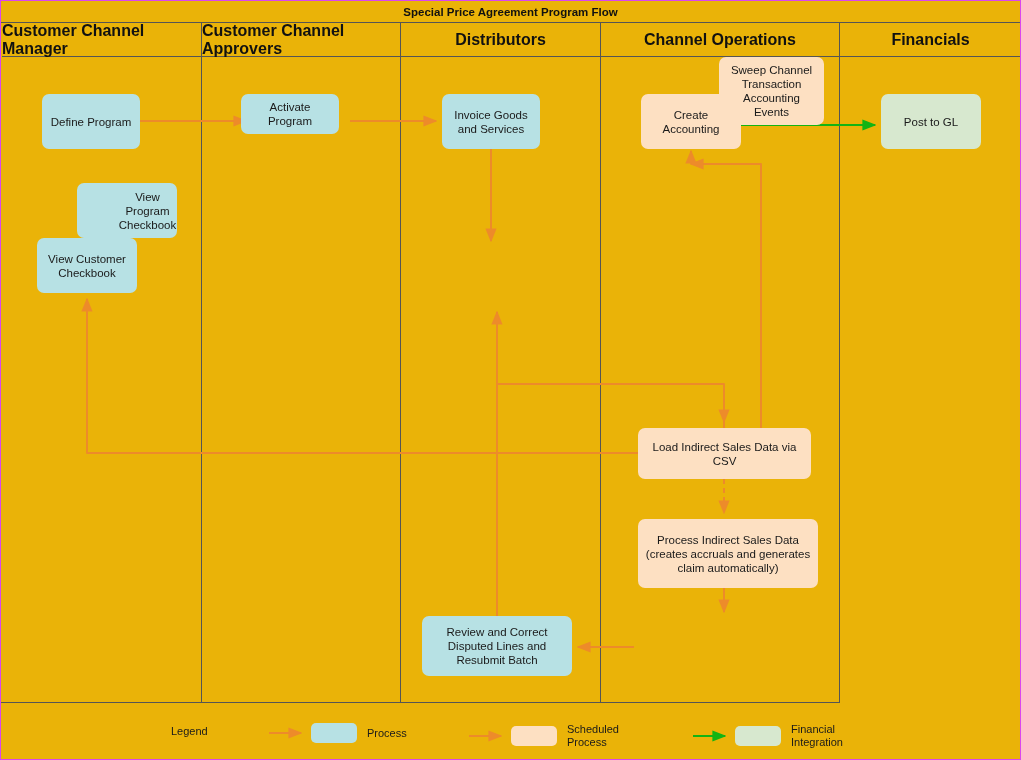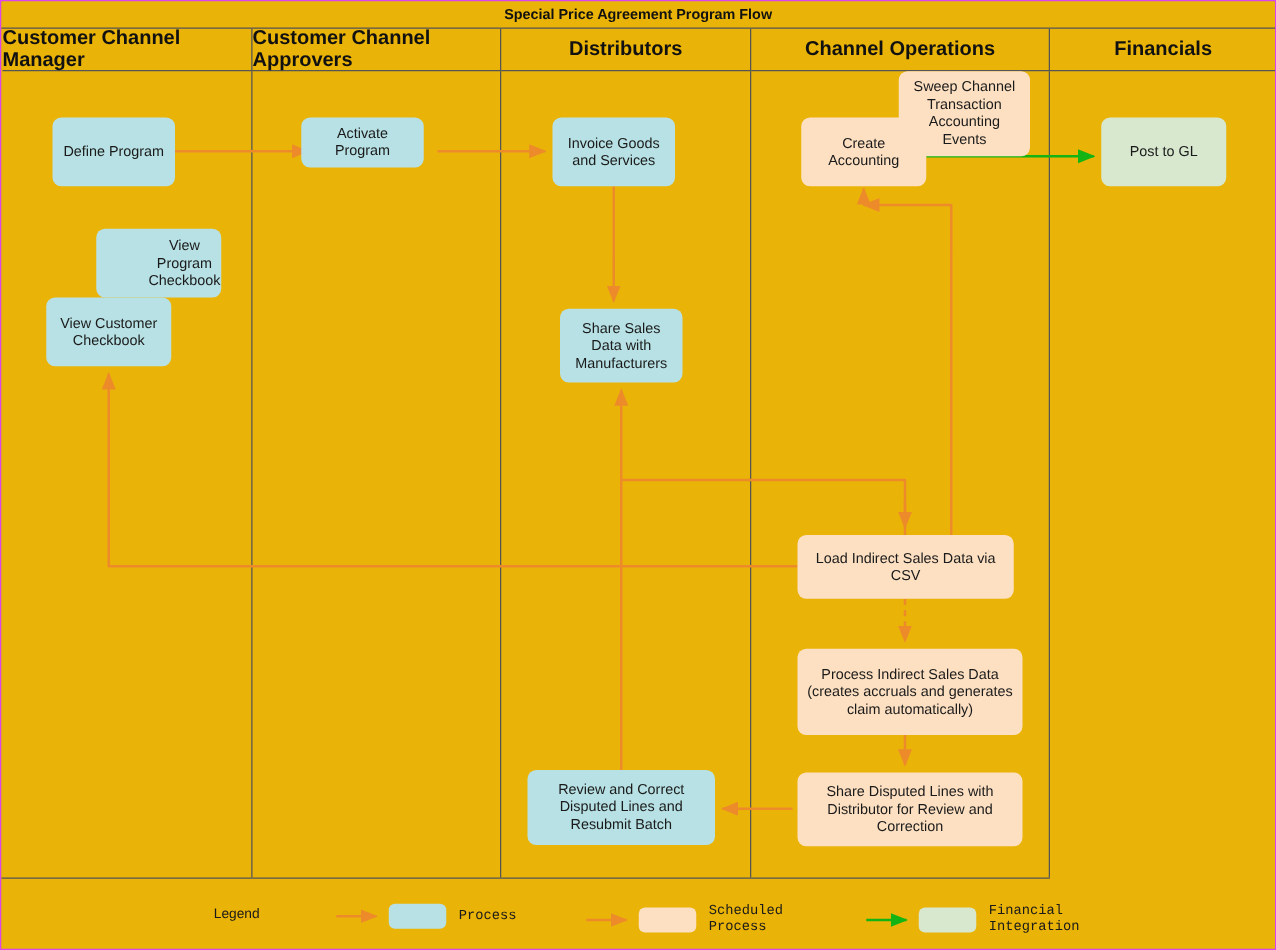--- a/index.html
+++ b/index.html
@@ -102,21 +102,20 @@
   }
   .legend-swatch {
     width: 46px;
     height: 20px;
     border-radius: 5px;
     display: inline-block;
   }
   .legend-text {
     width: 78px;
     line-height: 13px;
-    font-family: Liberation Mono, monospace;
   }
 </style>
 </head>
 <body>
 
 <div id="canvas">
 
   <div class="title-bar">Special Price Agreement Program Flow</div>
 
   <div class="lane-header" style="left:1px; width:200px;">Customer Channel Manager</div>
@@ -167,28 +166,26 @@
     <path d="M 496 615 L 496 383" stroke="#ed8b2a" stroke-width="2" fill="none"></path>
   </svg>
 
   <div class="node proc" style="left:41px; top:93px; width:98px; height:55px;">Define Program</div>
   <div class="node proc" style="left:76px; top:182px; width:100px; height:55px;padding-left:46px;">View Program Checkbook</div>
   <div class="node proc" style="left:36px; top:237px; width:100px; height:55px;">View Customer Checkbook</div>
 
   <div class="node proc" style="left:240px; top:93px; width:98px; height:40px;">Activate Program</div>
 
   <div class="node proc" style="left:441px; top:93px; width:98px; height:55px;">Invoice Goods and Services</div>
-  <div class="node proc" style="left:447px; top:246px; width:98px; height:59px;">Share Sales Data with Manufacturers</div>
   <div class="node proc" style="left:421px; top:615px; width:150px; height:60px;">Review and Correct Disputed Lines and Resubmit Batch</div>
 
   <div class="node sched" style="left:718px; top:56px; width:105px; height:68px;">Sweep Channel Transaction Accounting Events</div>
   <div class="node sched" style="left:640px; top:93px; width:100px; height:55px;">Create Accounting</div>
   <div class="node sched" style="left:637px; top:518px; width:180px; height:69px;">Process Indirect Sales Data (creates accruals and generates claim automatically)</div>
   <div class="node sched" style="left:637px; top:427px; width:173px; height:51px;">Load Indirect Sales Data via CSV</div>
-  <div class="node sched" style="left:637px; top:617px; width:180px; height:59px;">Share Disputed Lines with Distributor for Review and Correction</div>
 
   <div class="node fin" style="left:880px; top:93px; width:100px; height:55px;">Post to GL</div>
 
   <div class="legend-bar">
     <div class="legend-item" style="left:170px; top:22px;">Legend</div>
 
     <div class="legend-item" style="left:266px; top:20px;">
       <svg width="42" height="14">
         <defs>
           <marker id="lg-arrow-1" viewBox="0 0 10 10" refX="9" refY="5" markerWidth="7" markerHeight="7" orient="auto-start-reverse">

